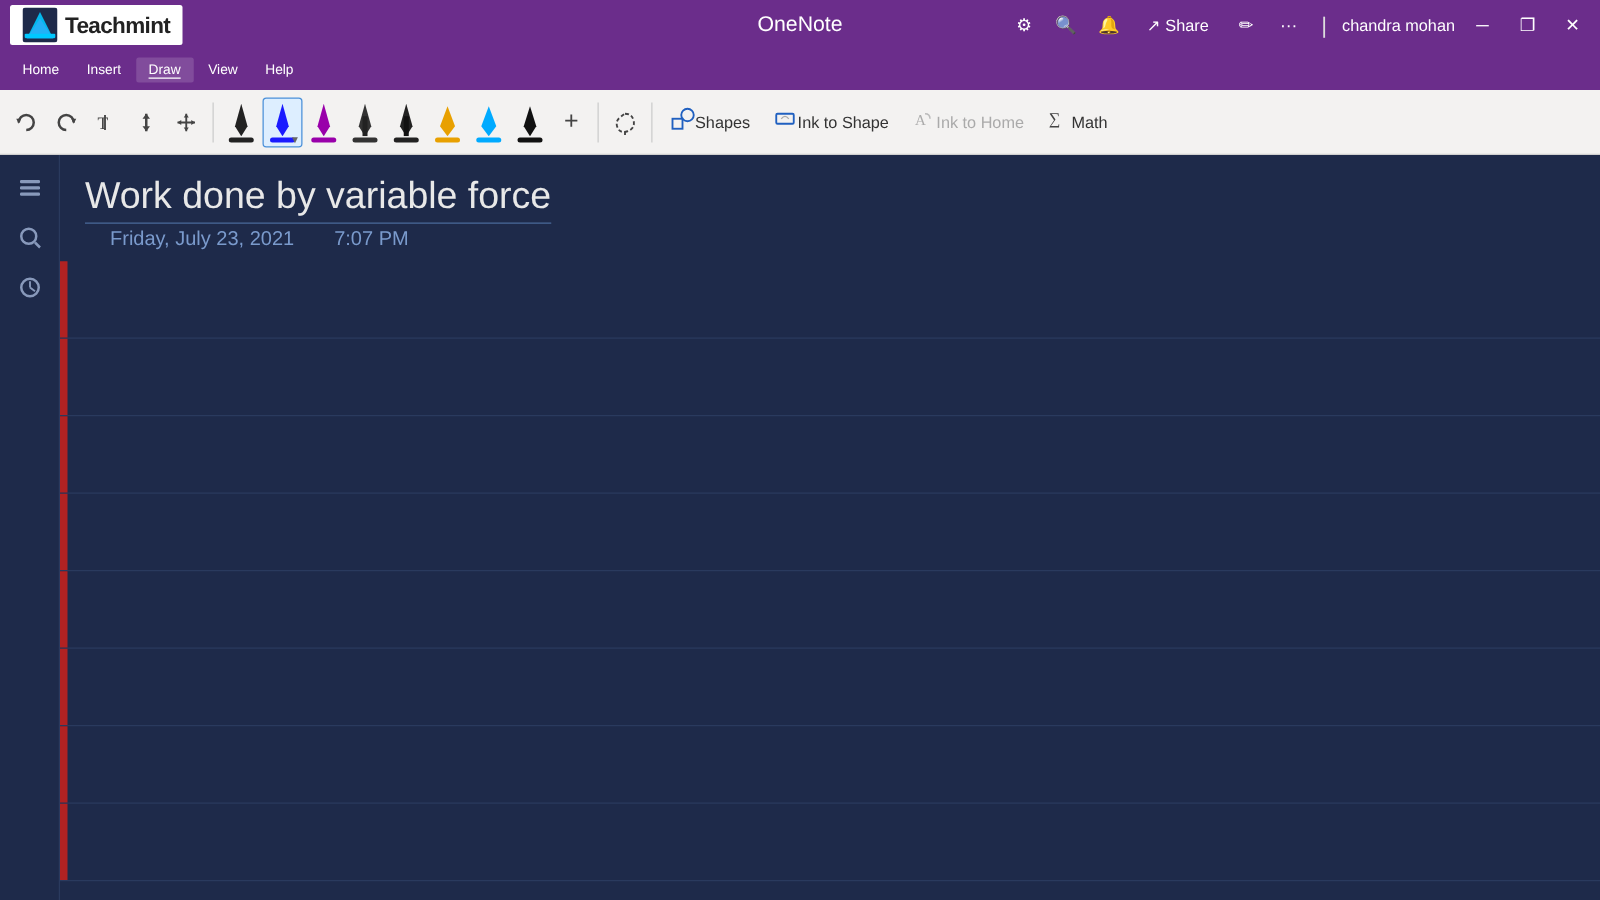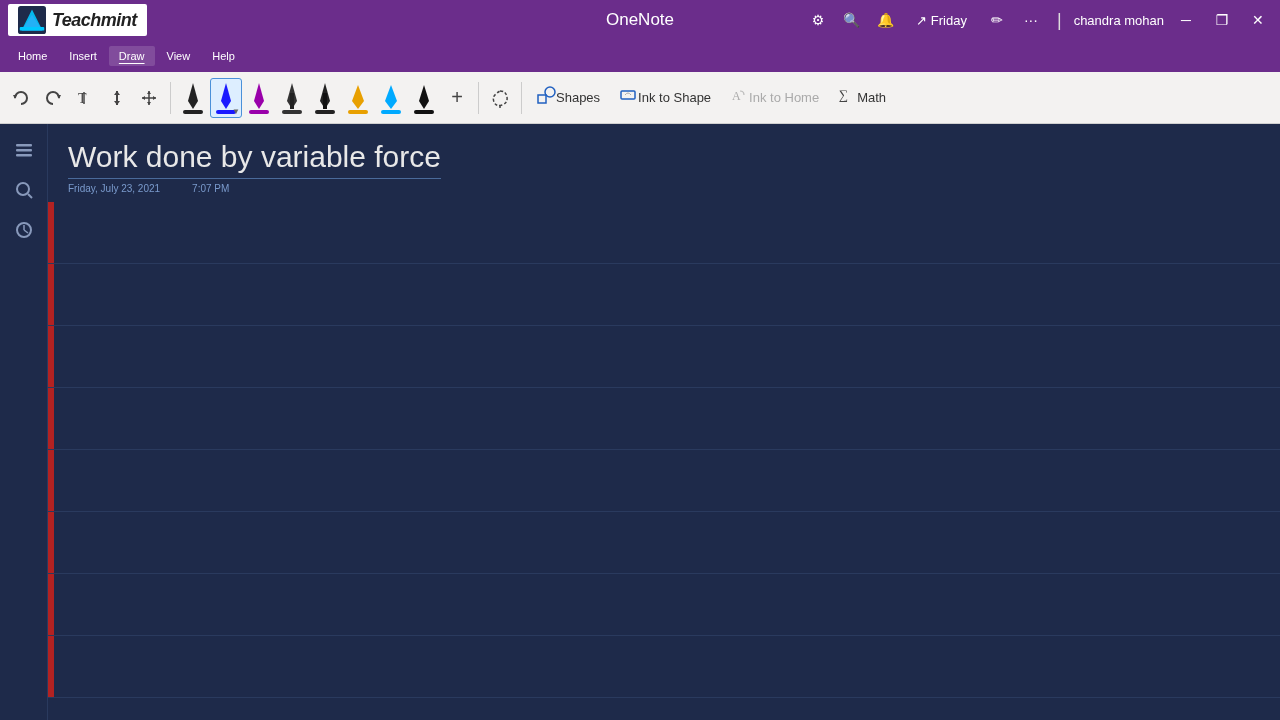--- a/index.html
+++ b/index.html
@@ -26,21 +26,20 @@
     .logo-icon {
       width: 28px;
       height: 28px;
       margin-right: 6px;
     }
     .logo-text {
       font-size: 18px;
       font-weight: 700;
       color: #222;
       letter-spacing: -0.5px;
-      font-style: italic;
     }
     .titlebar-center {
       position: absolute;
       left: 50%;
       transform: translateX(-50%);
       color: #fff;
       font-size: 17px;
     }
     .titlebar-right {
       display: flex;
@@ -209,22 +208,23 @@
       color: #e8e8e8;
       margin-bottom: 4px;
       border-bottom: 1px solid #4a6a9a;
       padding-bottom: 4px;
       display: inline-block;
     }
     .note-meta {
       display: flex;
       gap: 32px;
       color: #7a9acc;
-      font-size: 10px;
+      font-size: 16px;
       margin-bottom: 0;
+      margin-left: 20px;
     }
     .note-lines {
       margin-top: 8px;
     }
     .note-line {
       display: flex;
       height: 62px;
       border-bottom: 1px solid #2a3a5e;
     }
     .note-line-margin {
@@ -270,21 +270,21 @@
   <div class="titlebar-center">
     <span>OneNote</span>
   </div>
   <div class="titlebar-right">
     <div class="header-icons">
       <div class="titlebar-btn">⚙</div>
       <div class="titlebar-btn">🔍</div>
       <div class="titlebar-btn">🔔</div>
       <div class="share-btn">
         <span>↗</span>
-        <span>Friday</span>
+        <span>Share</span>
       </div>
       <div class="titlebar-btn">✏</div>
       <div class="titlebar-btn">···</div>
     </div>
     <span class="titlebar-divider">|</span>
     <span class="titlebar-username">chandra mohan</span>
     <div class="titlebar-btn">─</div>
     <div class="titlebar-btn">❐</div>
     <div class="titlebar-btn titlebar-close">✕</div>
   </div>

